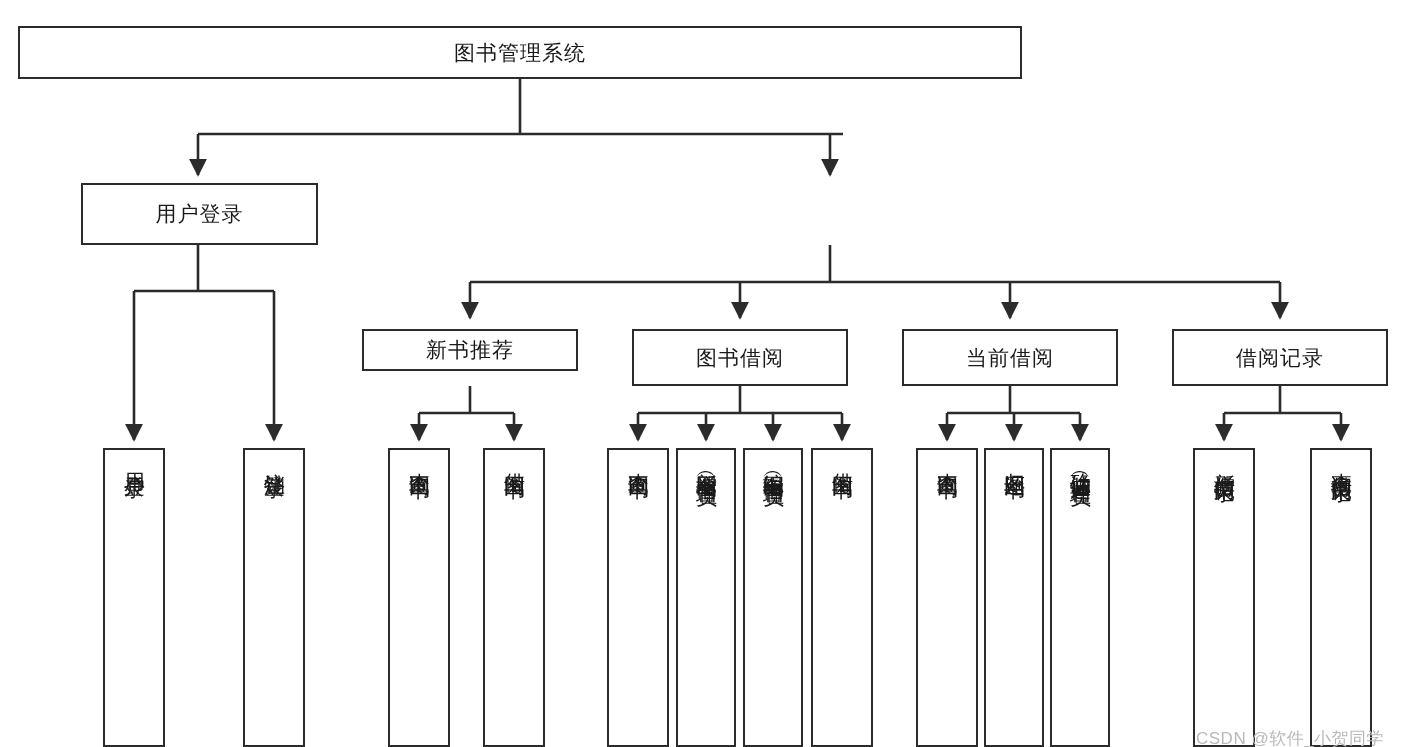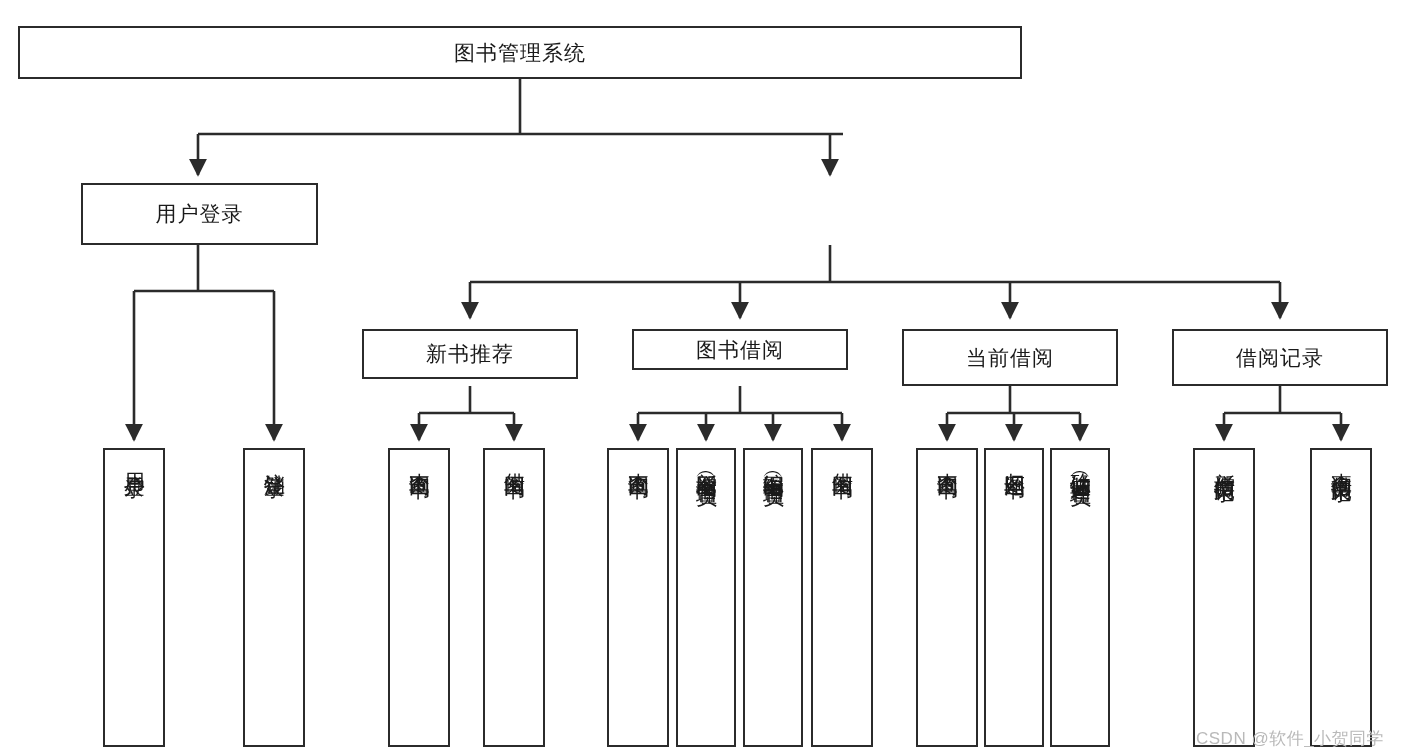--- a/index.html
+++ b/index.html
@@ -120,24 +120,24 @@
   </svg>
 
   <div class="node horizontal" style="left:18px; top:13px; width:1004px; height:53px;">
     <span>图书管理系统</span>
   </div>
 
   <div class="node horizontal" style="left:81px; top:170px; width:237px; height:62px;">
     <span>用户登录</span>
   </div>
 
-  <div class="node horizontal" style="left:362px; top:316px; width:216px; height:50px;">
+  <div class="node horizontal" style="left:362px; top:316px; width:216px; height:42px;">
     <span>新书推荐</span>
   </div>
-  <div class="node horizontal" style="left:632px; top:316px; width:216px; height:41px;justify-content:center;">
+  <div class="node horizontal" style="left:632px; top:316px; width:216px; height:57px;justify-content:center;">
     <span>图书借阅</span>
   </div>
   <div class="node horizontal" style="left:902px; top:316px; width:216px; height:57px;">
     <span>当前借阅</span>
   </div>
   <div class="node horizontal" style="left:1172px; top:316px; width:216px; height:57px;">
     <span>借阅记录</span>
   </div>
 
   <div class="node vertical" style="left:103px; top:435px; width:62px; height:299px;">

